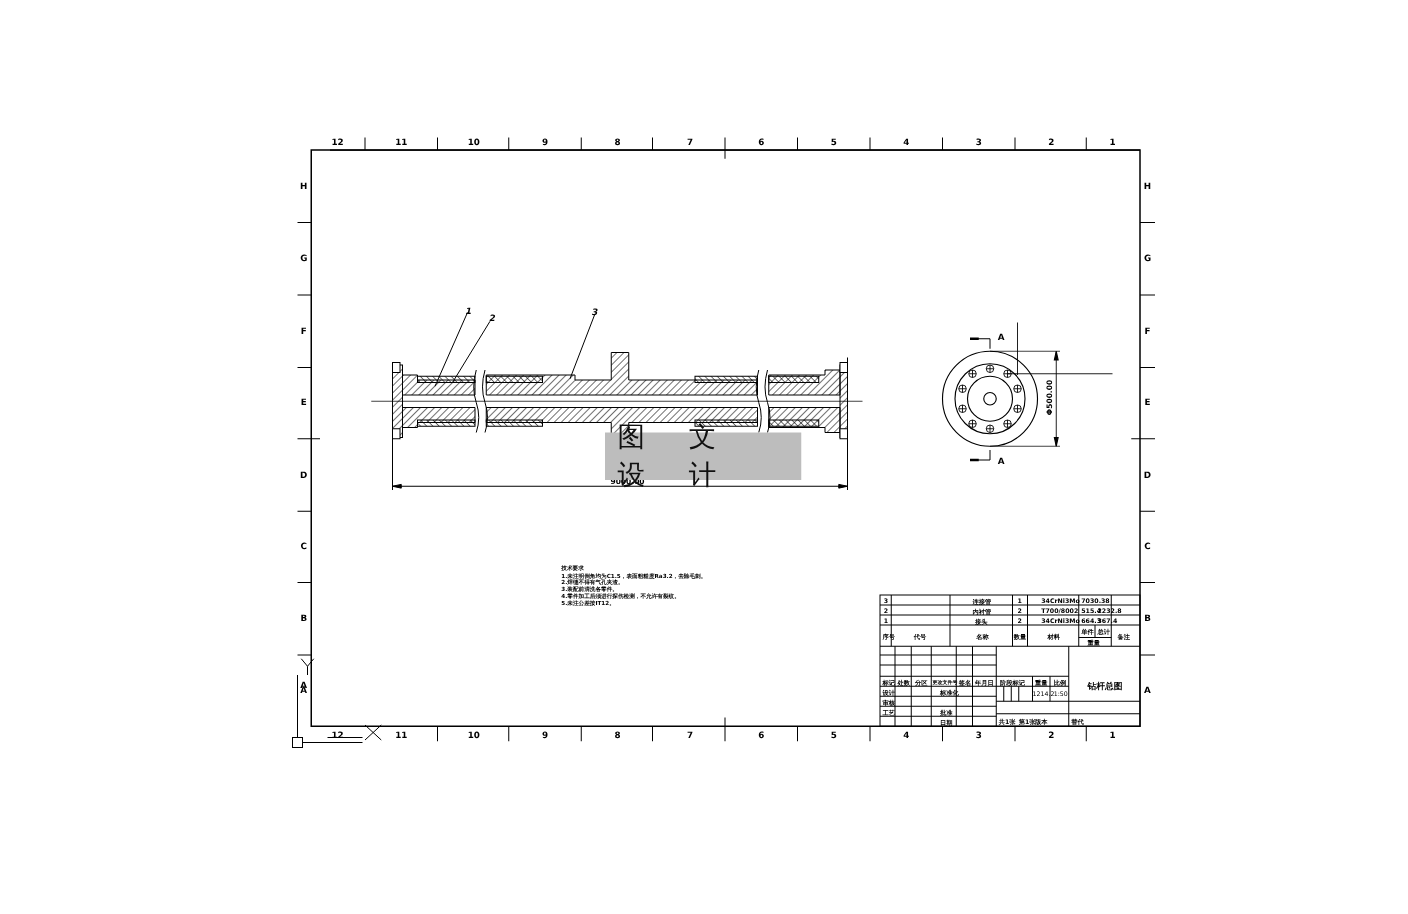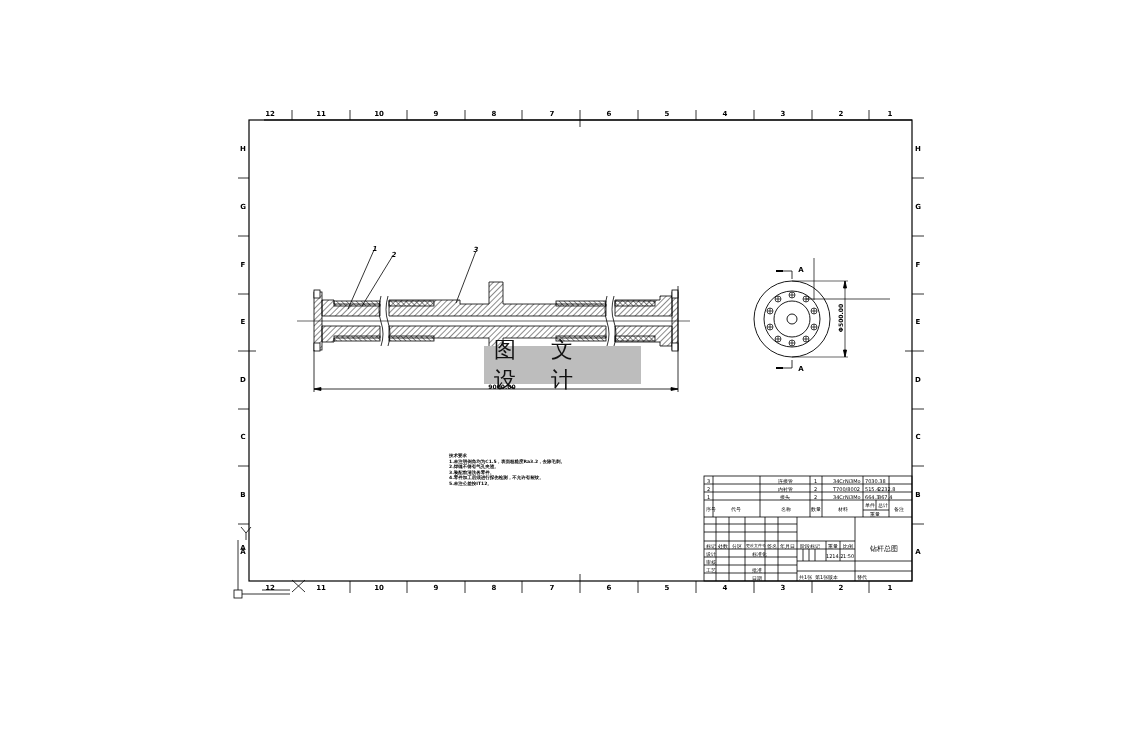--- a/index.html
+++ b/index.html
@@ -1,20 +1,20 @@
 <!DOCTYPE html>
 <html><head>
 <meta charset="utf-8">
 <style>
   html, body { margin:0; padding:0; background:#ffffff; }
   body { width:1126px; height:731px; position:relative; overflow:hidden; font-family:"Liberation Sans", sans-serif; }
   #canvas { position:absolute; left:0; top:0; }
   .lbl { position:absolute; font-family:"DejaVu Sans", sans-serif; font-size:7px; font-weight:bold; color:#000; transform:translate(-50%,-50%); white-space:nowrap; }
   .watermark { position:absolute; left:484px; top:346px; width:157px; height:38px; background:#bdbdbd; display:flex; align-items:center; justify-content:center; letter-spacing:14px; font-family:"DejaVu Serif", serif; font-size:22px; color:#111; padding-left:10px; box-sizing:border-box; }
-  .tb { position:absolute; font-family:"DejaVu Sans", sans-serif; font-size:5px; font-weight:normal; color:#000; white-space:nowrap; }
+  .tb { position:absolute; font-family:"DejaVu Sans", sans-serif; font-size:5px; font-weight:bold; color:#000; white-space:nowrap; }
   .notes { position:absolute; left:449px; top:453px; font-family:"DejaVu Sans", sans-serif; font-size:4.5px; line-height:5.6px; font-weight:bold; color:#000; }
 </style>
 </head>
 <body>
 
 <svg id="canvas" width="1126" height="731" viewBox="0 0 1126 731">
   <defs>
     <pattern id="hatch" patternUnits="userSpaceOnUse" width="4" height="4" patternTransform="rotate(45)">
       <line x1="0" y1="0" x2="0" y2="4" stroke="#000" stroke-width="0.9"></line>
     </pattern>

